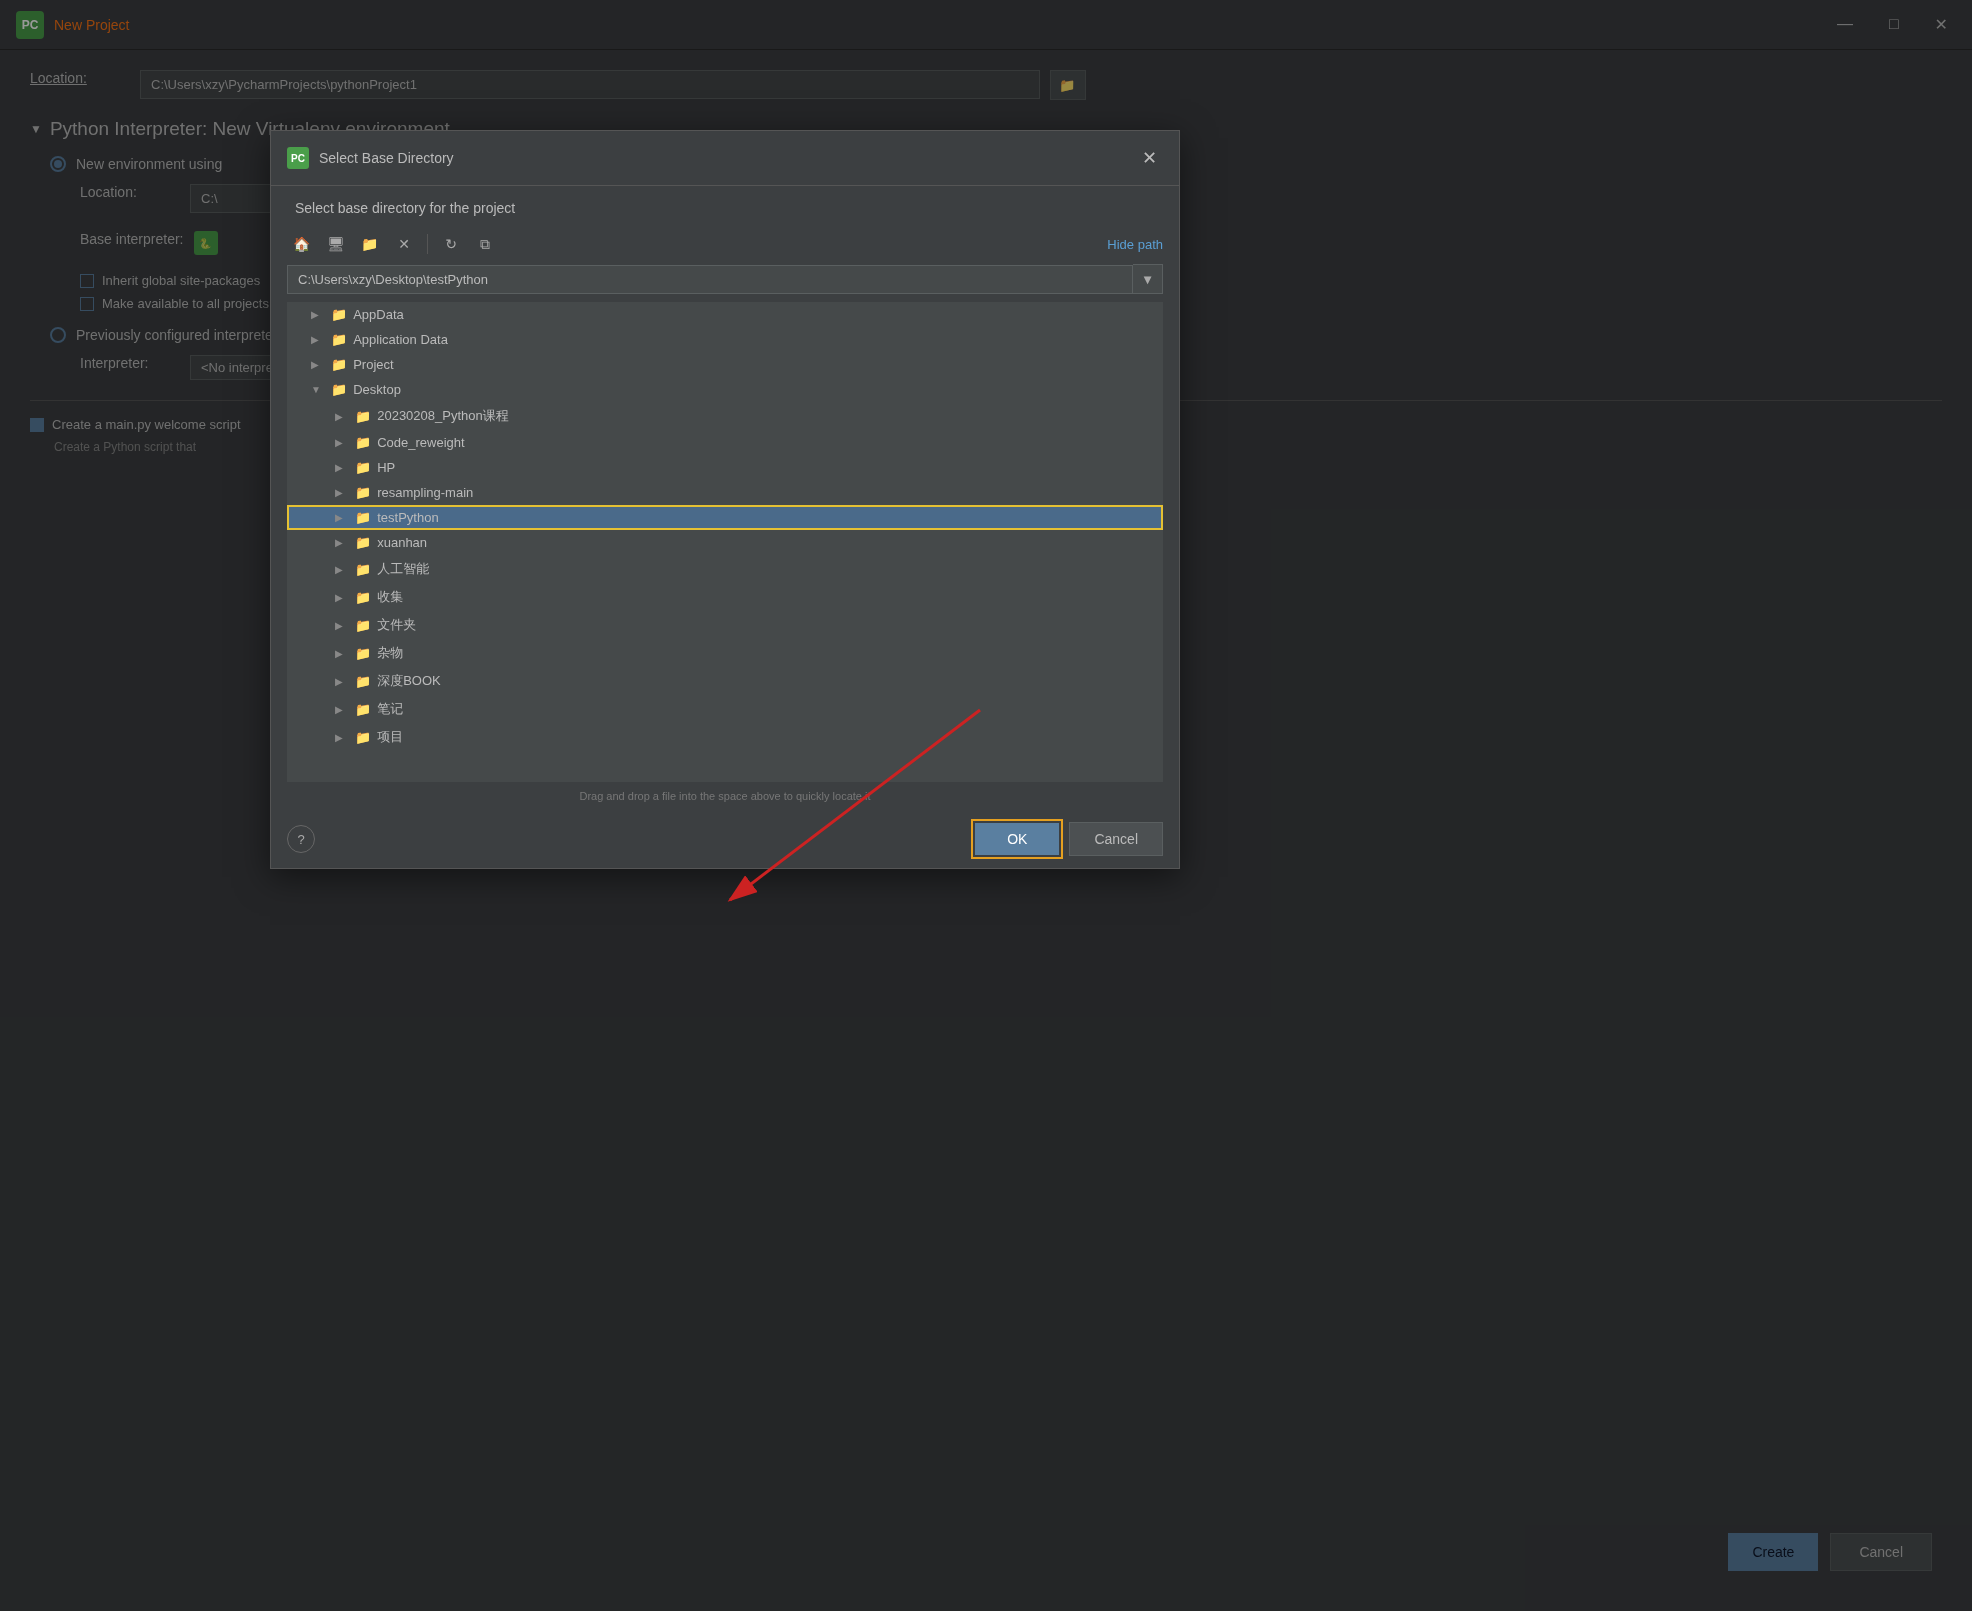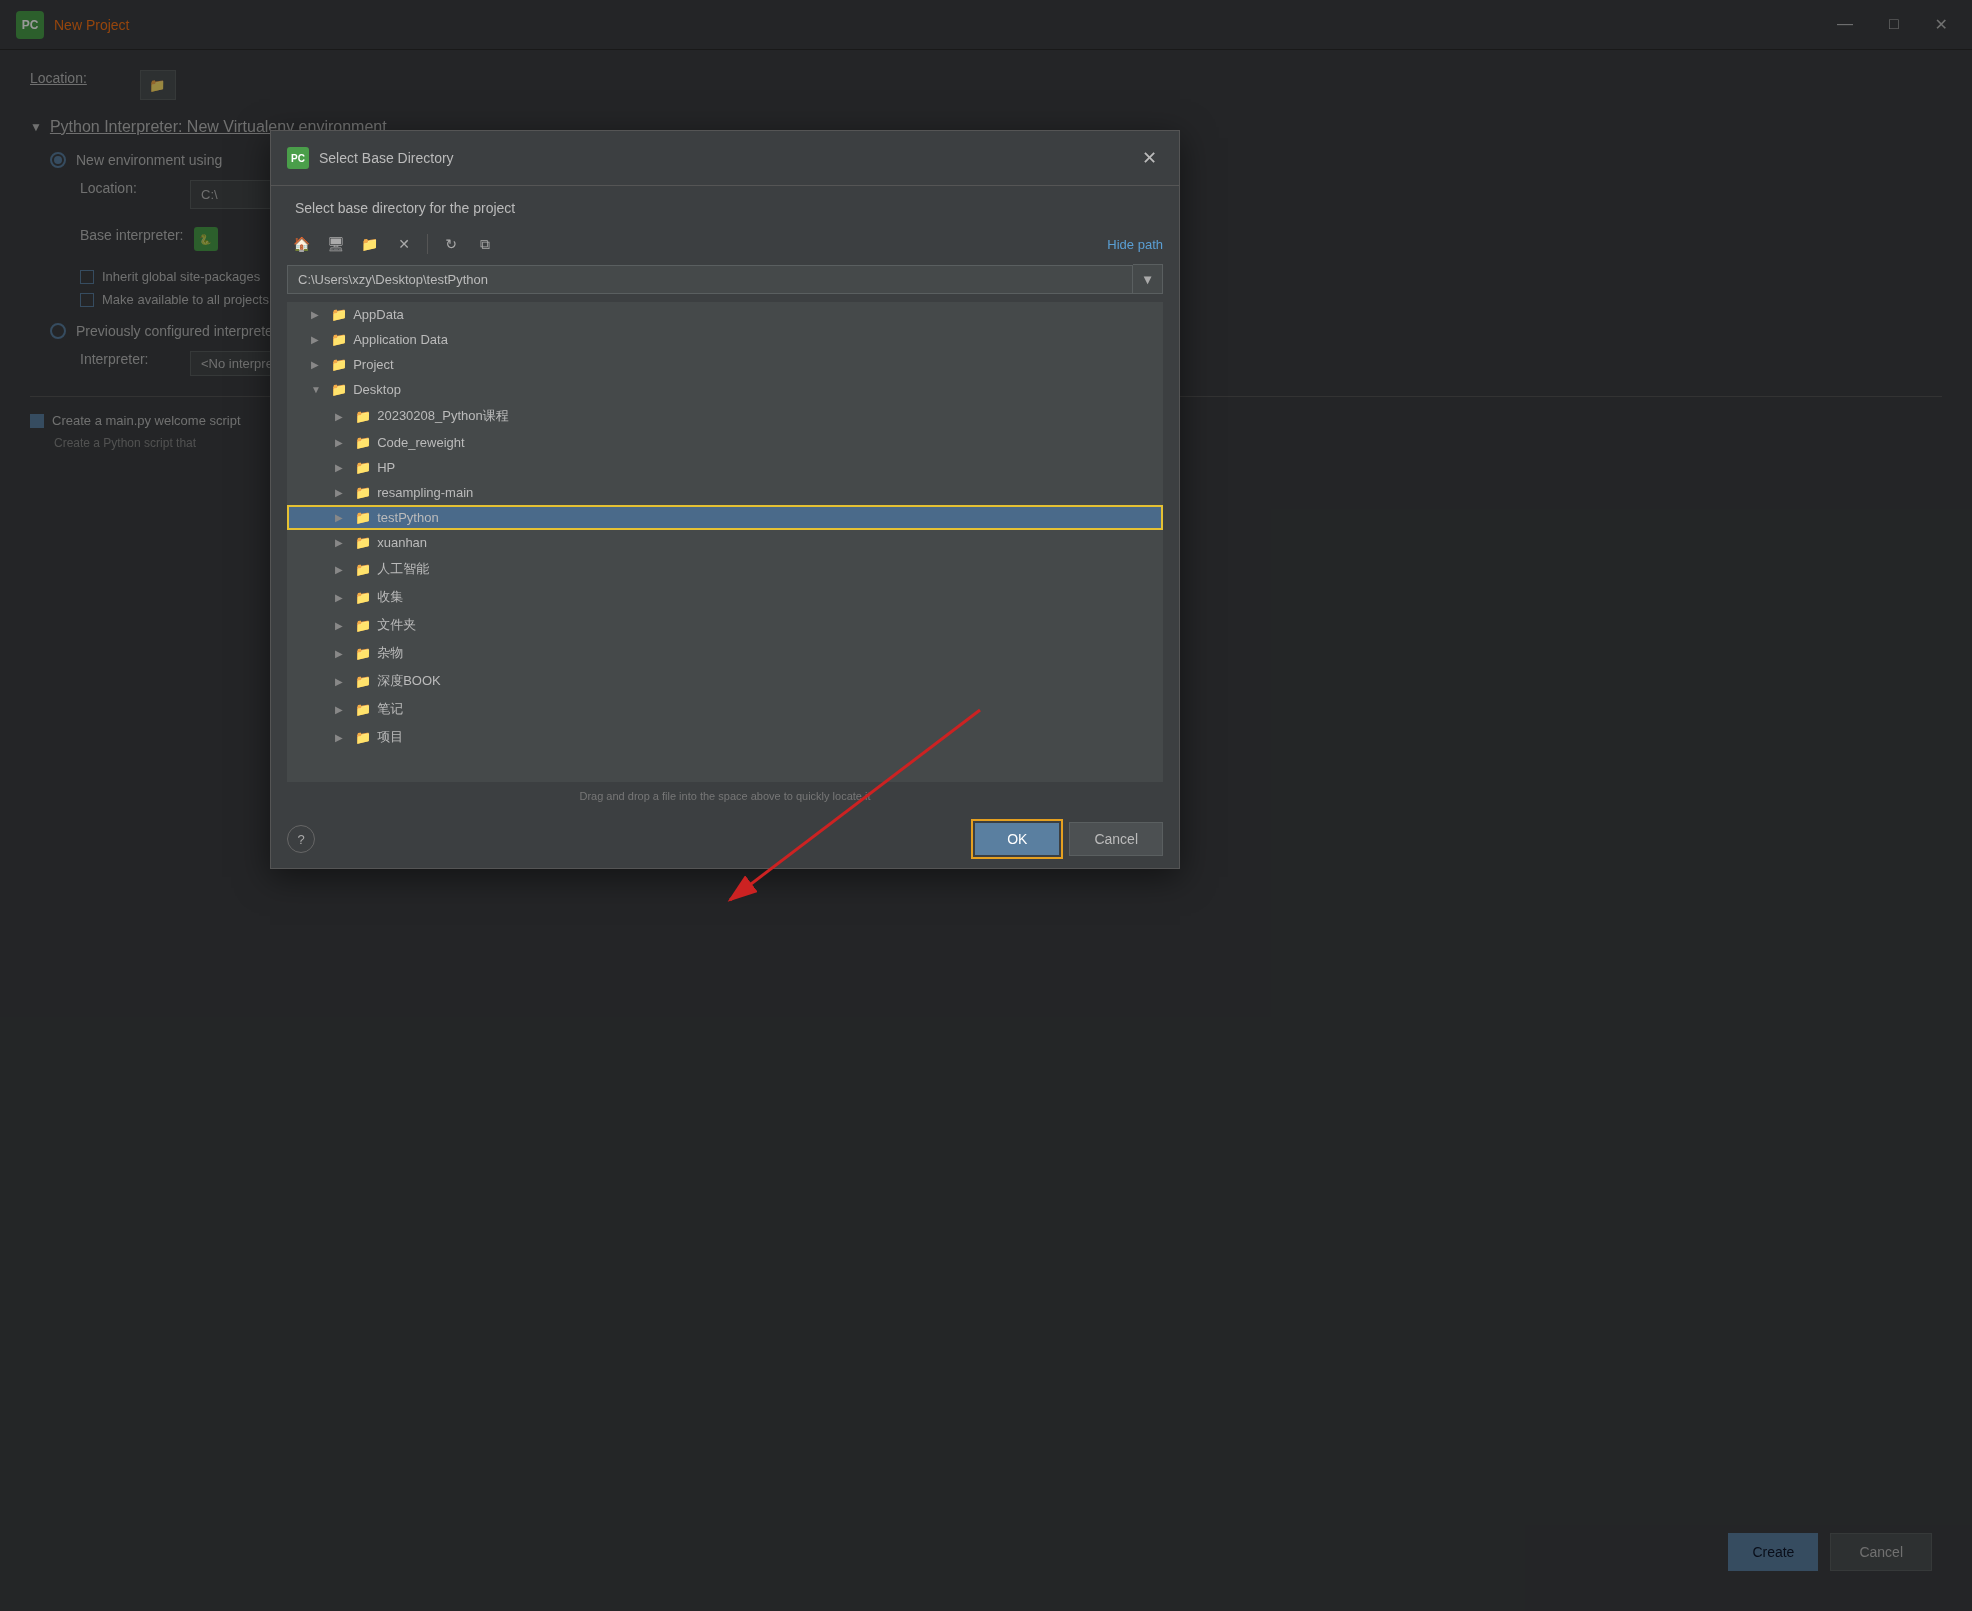--- a/index.html
+++ b/index.html
@@ -112,22 +112,21 @@
       margin-bottom: 16px;
     }
 
     .triangle {
       color: #bbb;
       font-size: 12px;
     }
 
     .section-title {
       color: #bbb;
-      font-size: 16px;
-      text-decoration: underline;
+      font-size: 19px;
     }
 
     .radio-section {
       margin-left: 20px;
       margin-bottom: 16px;
     }
 
     .radio-row {
       display: flex;
       align-items: center;
@@ -455,20 +454,21 @@
       <span class="title-bar-btn">—</span>
       <span class="title-bar-btn">□</span>
       <span class="title-bar-btn">✕</span>
     </div>
   </div>
 
   <div class="main-content">
 
     <div class="field-row">
       <span class="field-label underline">Location:</span>
+      <input class="field-input" type="text" value="C:\Users\xzy\PycharmProjects\pythonProject1" style="">
       <button class="folder-btn">📁</button>
     </div>
 
     <div class="section-header">
       <span class="triangle">▼</span>
       <span class="section-title">Python Interpreter: New Virtualenv environment</span>
     </div>
 
     <div class="radio-section">
 

